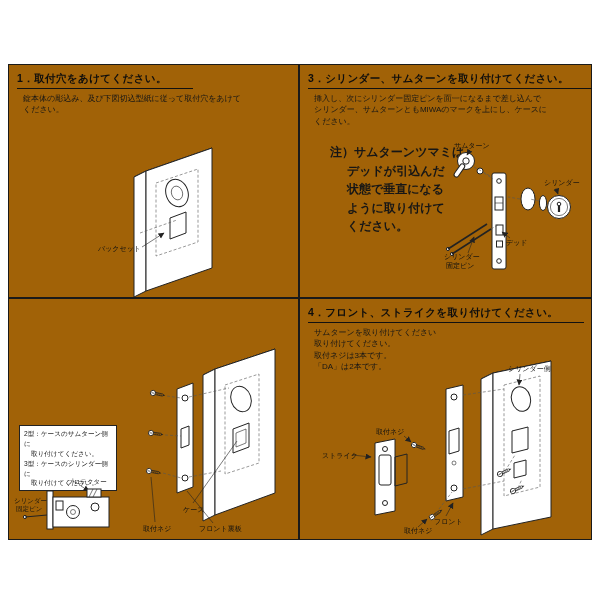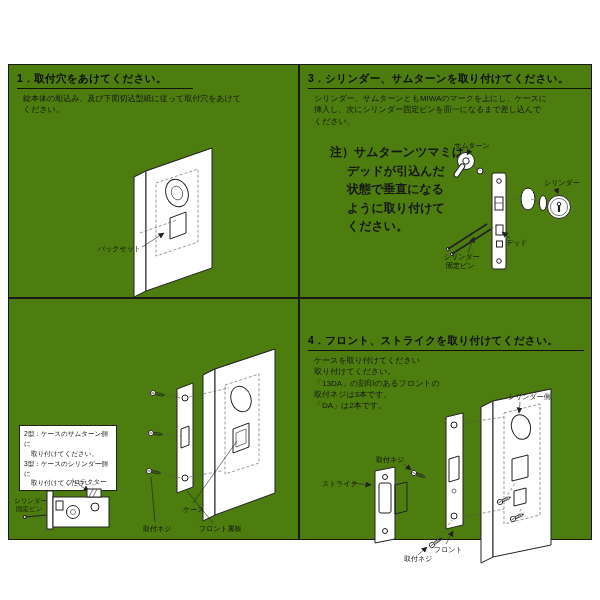--- a/index.html
+++ b/index.html
@@ -1,28 +1,28 @@
 <!DOCTYPE html>
 <html><head>
 <meta charset="utf-8">
 <style>
   * { margin:0; padding:0; box-sizing:border-box; }
   html,body { width:600px; height:600px; background:#ffffff; }
   body { position:relative; font-family:"Liberation Sans","DejaVu Sans",sans-serif; color:#111; }
 
   .frame { position:absolute; left:8px; top:64px; width:584px; height:476px;
-           border:1.5px solid #1a1a1a; background:#4d7c0f; }
+           border:1.5px solid #1a1a1a; background:#a16207; }
   .vdiv { position:absolute; left:289px; top:0; width:1.5px; height:100%; background:#1a1a1a; }
   .hdiv { position:absolute; left:0; top:232px; width:100%; height:1.5px; background:#1a1a1a; }
 
   .panel { position:absolute; overflow:hidden; }
   .p1 { left:0;     top:0;     width:289px; height:232px; }
   .p3 { left:291px; top:0;     width:292px; height:232px; }
   .p2 { left:0;     top:234px; width:289px; height:241px; }
-  .p4 { left:291px; top:234px; width:292px; height:241px;margin-top:28px; }
+  .p4 { left:291px; top:234px; width:292px; height:241px; }
 
   .ptitle { display:inline-block; margin:7px 0 0 8px; font-size:10.5px; font-weight:bold;
             letter-spacing:.4px; color:#0d0d0d; border-bottom:1.2px solid #111;
             padding:0 26px 2px 0; white-space:nowrap; }
   .pbody { margin:4px 0 0 14px; font-size:8px; line-height:1.42; color:#161616; }
   .pbody .bl { display:block; }
 
   .note3 { position:absolute; left:30px; top:78px; font-size:12px; font-weight:bold;
            line-height:1.55; color:#161616; }
   .note3 .ind { margin-left:17px; }
@@ -79,22 +79,22 @@
       <polygon class="ln" points="76,97 92,91 92,112 76,118"></polygon>
       <line class="dash" x1="46" y1="112" x2="83" y2="99"></line>
       <line class="thin" x1="48" y1="126" x2="70" y2="112" marker-end="url(#arr)"></line>
       <text x="4" y="130">バックセット</text>
     </svg>
   </section>
 
   <section class="panel p3">
     <h2 class="ptitle">3．シリンダー、サムターンを取り付けてください。</h2>
     <p class="pbody">
+      <span class="bl">挿入し、次にシリンダー固定ピンを面一になるまで差し込んで</span>
       <span class="bl">シリンダー、サムターンともMIWAのマークを上にし、ケースに</span>
-      <span class="bl">挿入し、次にシリンダー固定ピンを面一になるまで差し込んで</span>
       <span class="bl">ください。</span>
     </p>
     <div class="note3">
       <div>注）サムターンツマミは</div>
       <div class="ind">デッドが引込んだ</div>
       <div class="ind">状態で垂直になる</div>
       <div class="ind">ように取り付けて</div>
       <div class="ind">ください。</div>
     </div>
     <svg class="draw" style="left:140px; top:72px;" width="152" height="156" viewBox="0 0 152 156">
@@ -213,23 +213,22 @@
       <line class="thin" x1="76" y1="182" x2="50" y2="150"></line>
       <text x="46" y="171">ケース</text>
       <text x="6" y="190">取付ネジ</text>
       <text x="62" y="190">フロント裏板</text>
     </svg>
   </section>
 
   <section class="panel p4">
     <h2 class="ptitle">4．フロント、ストライクを取り付けてください。</h2>
     <p class="pbody">
-      <span class="bl">ケースを取り付けてください</span>
+      <span class="bl">サムターンを取り付けてください</span>
       <span class="bl">取り付けてください。</span>
-      <span class="bl">「13DA」の刻印のあるフロントの</span>
       <span class="bl">取付ネジは3本です。</span>
       <span class="bl">「DA」は2本です。</span>
     </p>
     <svg class="draw" style="left:8px; top:60px;" width="282" height="178" viewBox="0 0 282 178">
       <g>
         <polygon class="fc" points="173,20 185,14 243,2 231,8"></polygon>
         <polygon class="fc" points="173,20 185,14 185,170 173,176"></polygon>
         <polygon class="fc" points="185,14 243,2 243,158 185,170"></polygon>
       </g>
       <polygon class="dash" points="196,26 232,17 232,128 196,137"></polygon>

